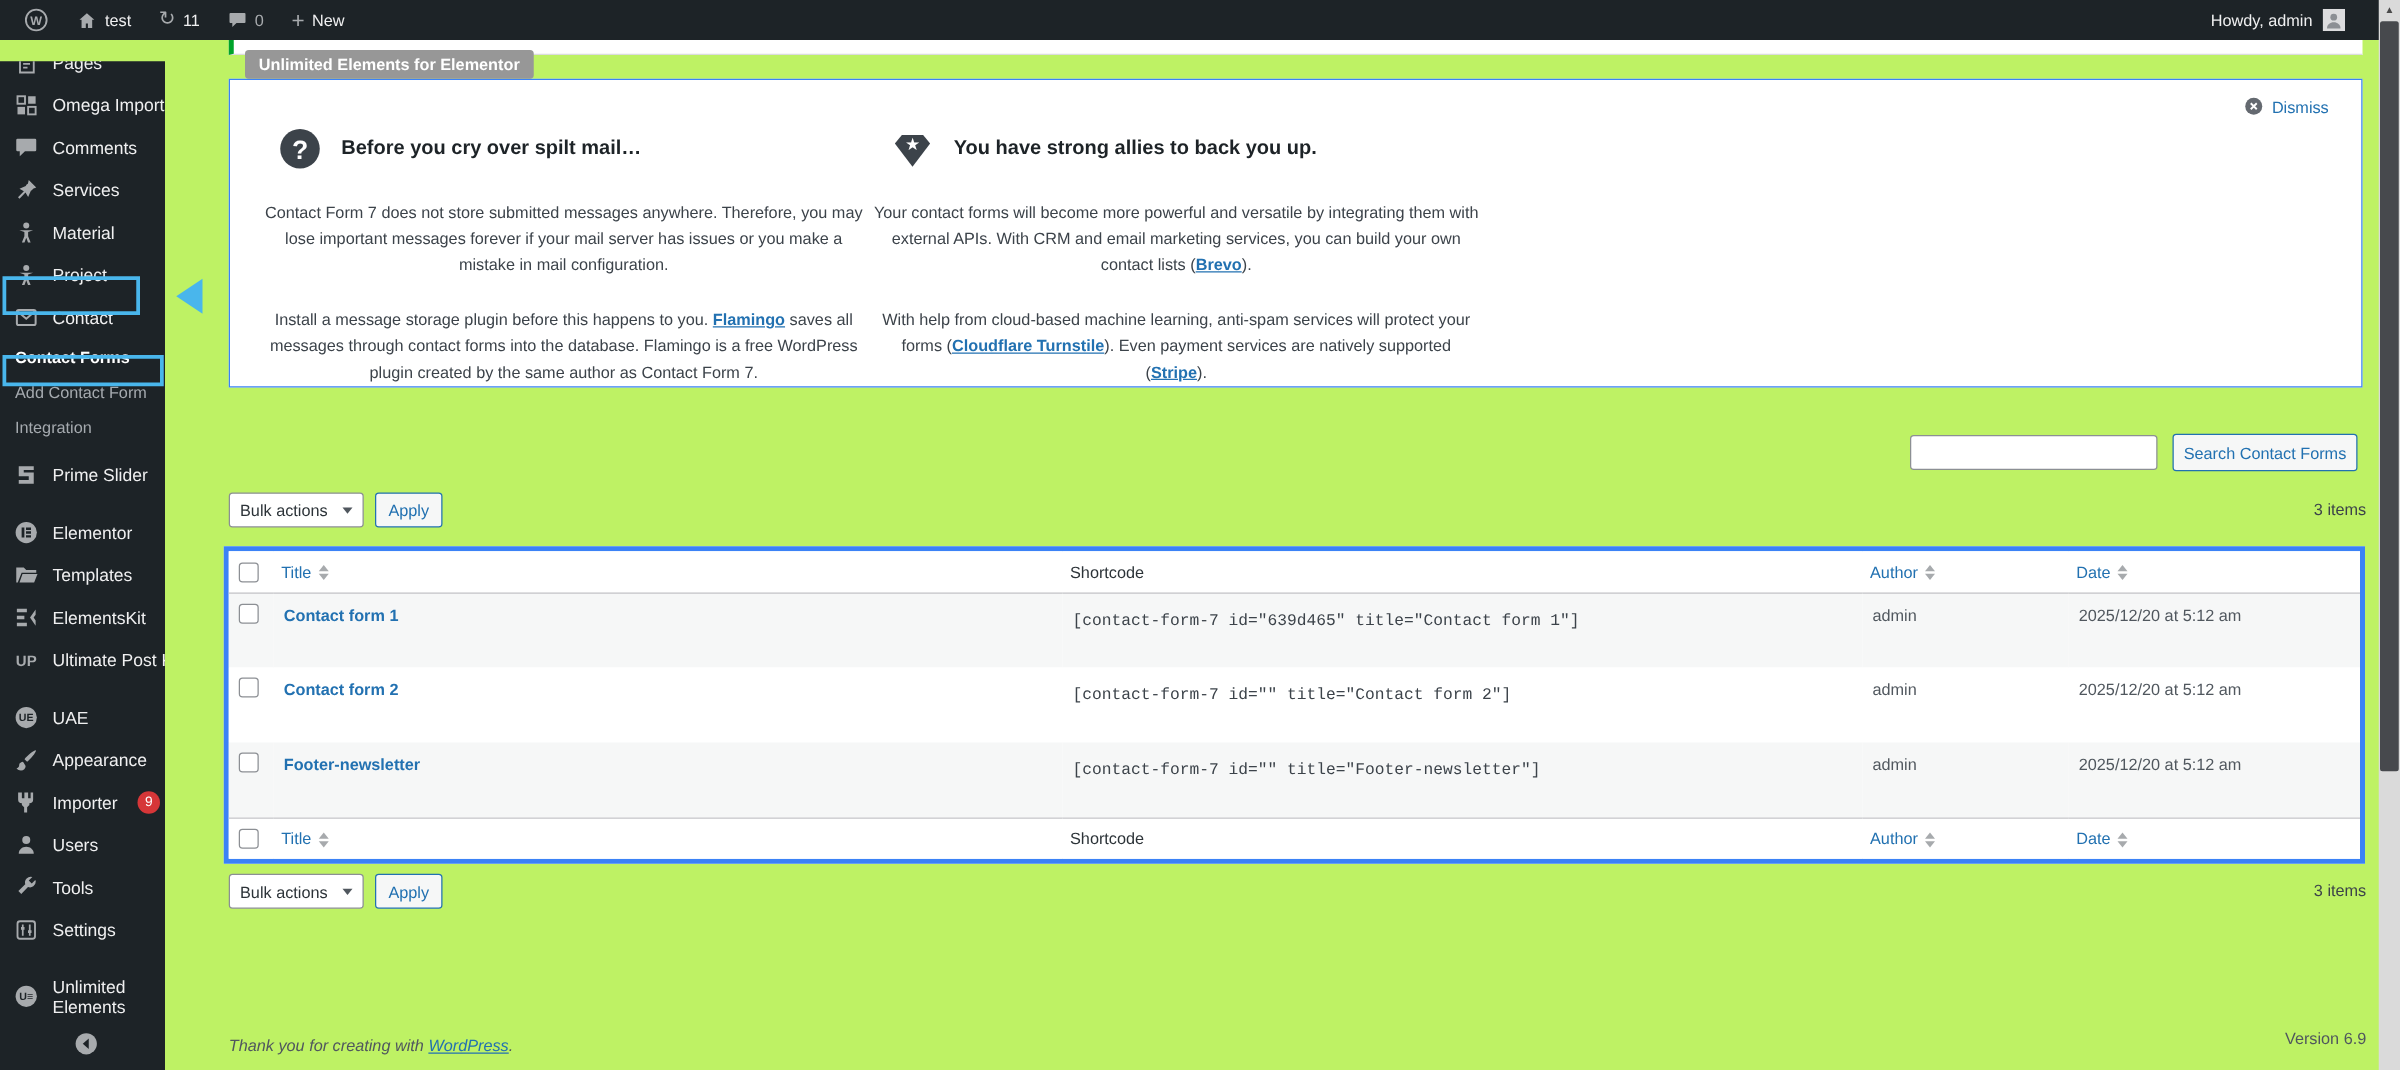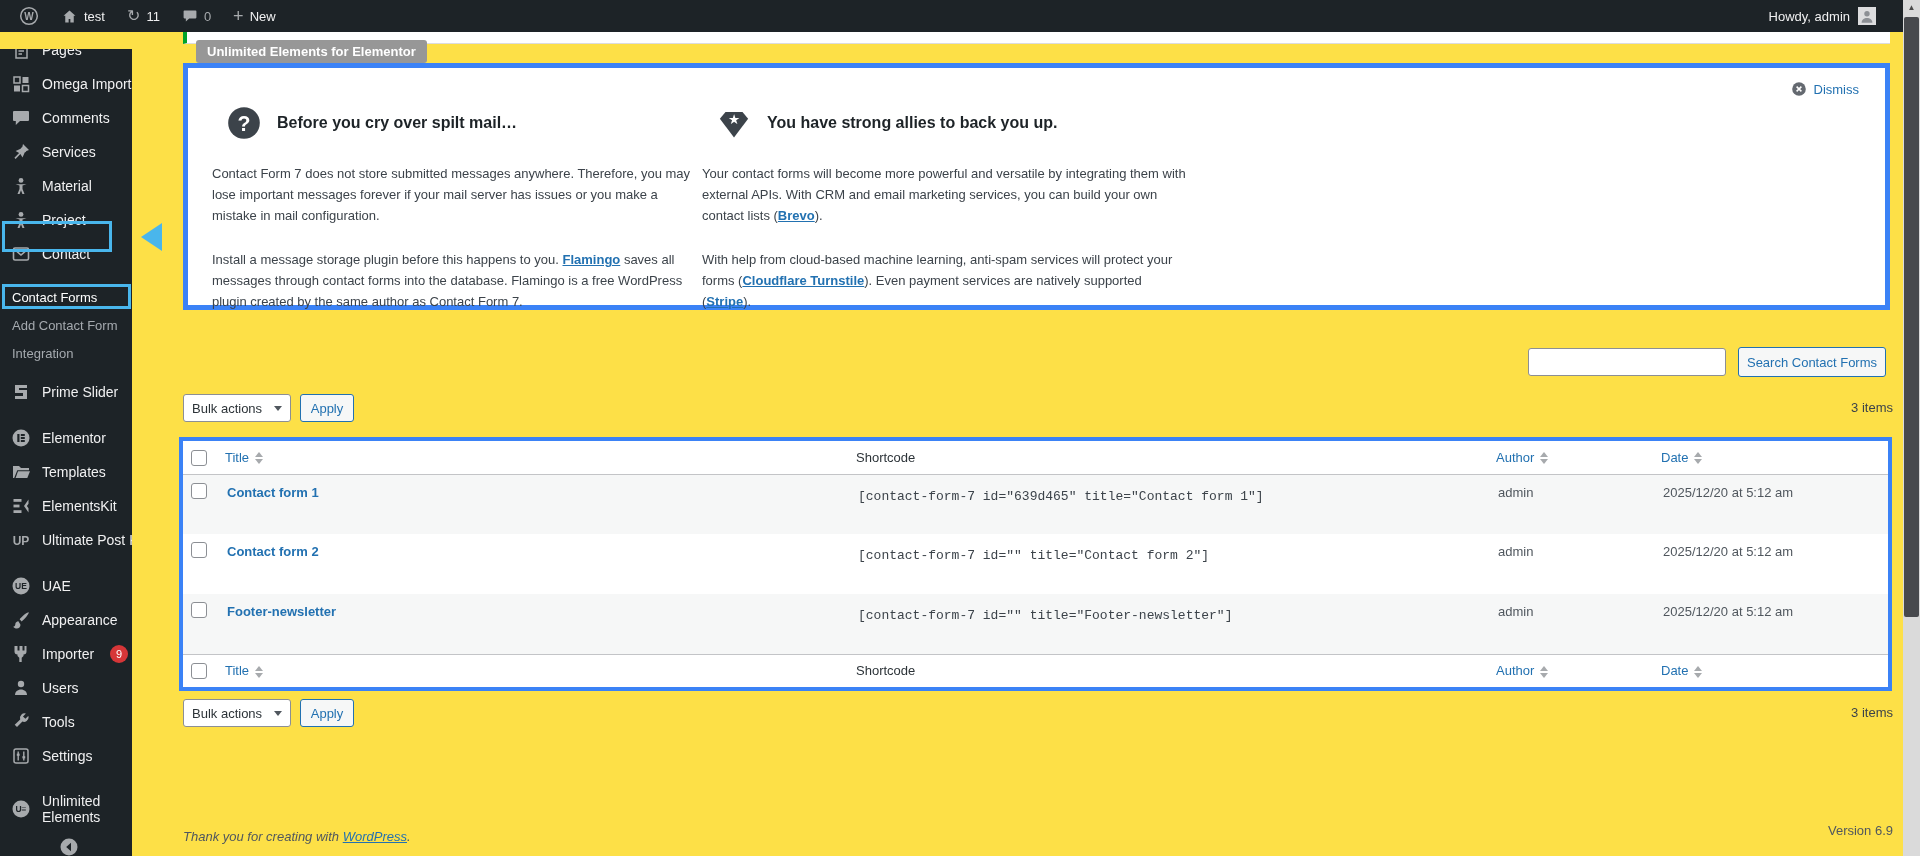--- a/index.html
+++ b/index.html
@@ -1,18 +1,18 @@
 <!DOCTYPE html>
 <html><head>
 <meta charset="utf-8">
 <style>
   * { box-sizing: border-box; margin: 0; padding: 0; }
   html,body { width:1920px; height:856px; }
   body { font-family:"Liberation Sans", sans-serif; font-size:13px; color:#3c434a; }
-  .screen { position:relative; width:1920px; height:856px; background:#fde047; overflow:hidden; }
+  .screen { position:relative; width:1920px; height:856px; background:#bef264; overflow:hidden; }
 
   
   .adminbar { position:absolute; left:0; top:0; width:1920px; height:32px; background:#1d2327;
               color:#f0f0f1; z-index:50; display:flex; align-items:center; justify-content:space-between; }
   .bar-left { display:flex; align-items:center; gap:4px; padding-left:10px; }
   .bar-item { display:flex; align-items:center; gap:6px; padding:0 9px; height:32px; font-size:13px; cursor:pointer; }
   .bar-item svg { width:18px; height:18px; color:#a7aaad; }
   .glyph { font-size:16px; color:#a7aaad; line-height:1; }
   .dim { color:#a7aaad; }
   .bar-right { display:flex; align-items:center; gap:8px; padding-right:44px; cursor:pointer; }
@@ -22,42 +22,42 @@
   .sidebar { position:absolute; left:0; top:49px; width:132px; height:824px; background:#1d2327; z-index:10; overflow:hidden; }
   .side-item { height:34px; display:flex; align-items:center; gap:11px; padding:0 6px 0 11px;
                font-size:14px; color:#f0f0f1; cursor:pointer; }
   .side-item .icon { width:20px; height:20px; flex:none; color:#a7aaad; }
   .side-item.cut { margin-top:-16px; }
   .side-item.twoline { height:44px; }
   .side-item.twoline .lbl { line-height:1.15; width:84px; white-space:normal; }
   .side-item.muted { color:#a7aaad;flex-direction:column; }
   .side-item .lbl { white-space:nowrap; }
   .side-sub { height:28px; display:flex; align-items:center; padding-left:12px; font-size:13px; color:#a5aaaf; cursor:pointer; }
-  .side-sub.current { color:#ffffff; font-weight:normal;margin-top:12px; }
+  .side-sub.current { color:#ffffff; font-weight:bold; }
   .side-gap { height:8px; } .side-sep { height:12px; } .side-sep2 { height:14px; } .side-gap2 { height:6px; }
   .badge { background:#d63638; color:#fff; border-radius:50%; min-width:18px; height:18px;
            display:inline-flex; align-items:center; justify-content:center; font-size:11px; margin-left:5px; }
 
   
   .ann { position:absolute; border:3px solid #49b6ec; z-index:60; pointer-events:none; }
   #ann-contact { left:2px; top:221px; width:110px; height:31px; }
   #ann-add     { left:2px; top:284px; width:129px; height:25px; }
   #ann-arrow { position:absolute; left:141px; top:223px; width:0; height:0; z-index:60;
                border-top:14px solid transparent; border-bottom:14px solid transparent;
                border-right:21px solid #49b6ec; }
 
   
   .sliver { position:absolute; left:183px; top:32px; width:1707px; height:12px; background:#fff;
             border-left:4px solid #00a32a; border-bottom:1px solid #dcdcde; z-index:6; }
   .tip-badge { position:absolute; left:196px; top:40px; background:#979797; color:#fff; font-weight:bold;
                font-size:13px; padding:4px 11px; border-radius:3px; z-index:20; }
 
   
   .panel { position:absolute; left:183px; top:63px; width:1707px; height:247px; background:#fff;
-           border:5px solid #3b82f6; z-index:5; }
+           border:1px solid #3b82f6; z-index:5;text-align:center; }
   .dismiss { position:absolute; top:13px; right:26px; display:flex; align-items:center; gap:7px;
              color:#2271b1; font-size:13px; cursor:pointer; }
   .dismiss svg { width:16px; height:16px; color:#646970; }
   .pcol { position:absolute; top:38px; width:486px; }
   .pcol-left { left:24px; } .pcol-right { left:514px; }
   .col-head { display:flex; align-items:center; gap:16px; padding-left:15px; }
   .col-head .bigicon { width:34px; height:34px; color:#3c434a; flex:none; }
   .col-head h3 { font-size:16px; color:#1d2327; }
   .pcol p { margin-top:24px; line-height:1.6; color:#3c434a; }
   a { color:#2271b1; }

